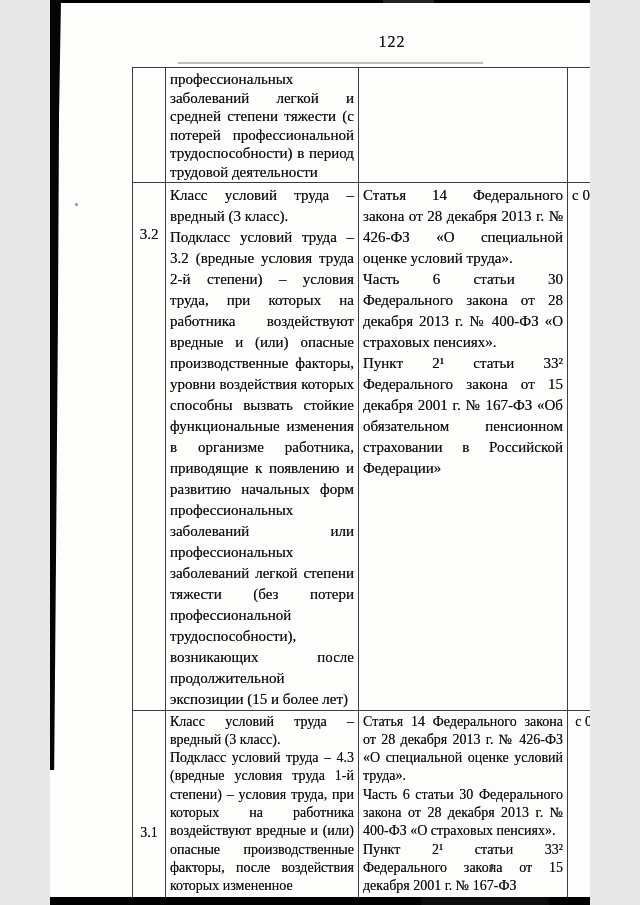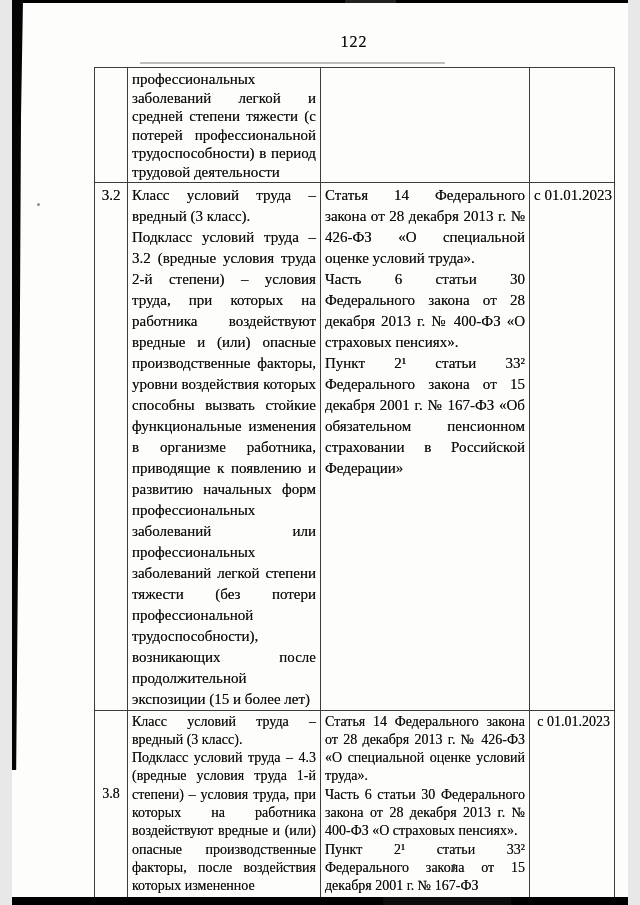--- a/index.html
+++ b/index.html
@@ -1,17 +1,17 @@
 <!DOCTYPE html>
 <html><head>
 <meta charset="utf-8">
 <style>
   html,body{margin:0;padding:0;background:#e8e8e8;}
   .page{
-    position:relative;width:616px;height:905px;margin:0 auto;
+    position:relative;width:540px;height:905px;margin:0 auto;
     background:#fdfdfb;overflow:hidden;
     font-family:"Liberation Serif","DejaVu Serif",serif;
     color:#0e0e0e;
     text-shadow:0 0 .5px rgba(15,15,15,.7);
   }
   .pageno{
     position:absolute;top:33px;left:82px;width:520px;
     text-align:center;font-size:16px;letter-spacing:1px;
   }
   table.doc{
@@ -21,21 +21,21 @@
   table.doc td{
     border:1px solid #3d3d3d;vertical-align:top;
     padding:2px 4px 0 4px;overflow:hidden;
     font-size:15px;line-height:21px;box-sizing:border-box;
   }
   table.doc p{margin:0;text-align:justify;}
   tr.r1 td{height:114px;line-height:18.6px;}
   tr.r2 td{height:460px;}
   tr.r3 td{height:204px;font-size:14px;line-height:18.3px;}
   td.cnum{text-align:center;padding-left:1px;padding-right:1px;}
-  td.cnum .lbl{display:block;}
+  td.cnum .lbl{display:block;margin-top:39px;}
   tr.r3 td.cnum .lbl{padding-top:72px;}
   td.cdate{padding:2px 2px 0 3px;white-space:nowrap;text-align:right;}
   
   .art{position:absolute;pointer-events:none;}
   .top-line{left:0;top:0;width:640px;height:3px;
     background:linear-gradient(90deg,#000 0 52%,#222 52% 60%,#000 60% 100%);}
   .left-bar{left:0;top:0;width:11px;height:770px;background:#050505;
     clip-path:polygon(0 0,100% 0,82% 15%,72% 42%,55% 72%,38% 100%,0 100%);}
   .right-bar{left:630px;top:607px;width:10px;height:298px;background:#060606;}
   .right-bar-gray{left:630px;top:857px;width:5px;height:26px;background:#9c9c9c;}
@@ -84,21 +84,21 @@
         <p>Статья 14 Федерального закона от 28 декабря 2013 г. № 426-ФЗ «О специальной оценке условий труда».</p>
         <p>Часть 6 статьи 30 Федерального закона от 28 декабря 2013 г. № 400-ФЗ «О страховых пенсиях».</p>
         <p>Пункт 2¹ статьи 33² Федерального закона от 15 декабря 2001 г. № 167-ФЗ «Об обязательном пенсионном страховании в Российской Федерации»</p>
       </td>
       <td class="cdate">
         <span>с 01.01.2023</span>
       </td>
     </tr>
     <tr class="r3">
       <td class="cnum">
-        <span class="lbl">3.8</span>
+        <span class="lbl">3.1</span>
       </td>
       <td>
         <p>Класс условий труда – вредный (3 класс).</p>
         <p>Подкласс условий труда – 4.3 (вредные условия труда 1-й степени) – условия труда, при которых на работника воздействуют вредные и (или) опасные производственные факторы, после воздействия которых измененное</p>
       </td>
       <td>
         <p>Статья 14 Федерального закона от 28 декабря 2013 г. № 426-ФЗ «О специальной оценке условий труда».</p>
         <p>Часть 6 статьи 30 Федерального закона от 28 декабря 2013 г. № 400-ФЗ «О страховых пенсиях».</p>
         <p>Пункт 2¹ статьи 33² Федерального закона от 15 декабря 2001 г. № 167-ФЗ</p>
       </td>

